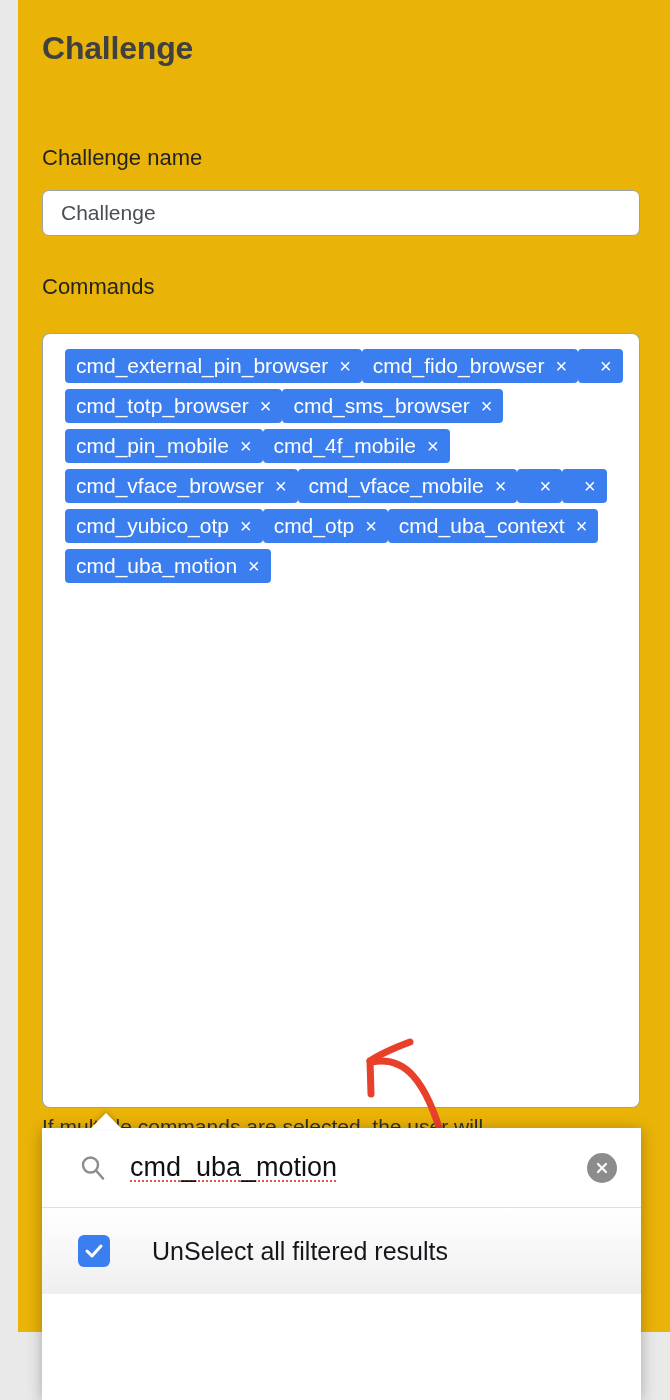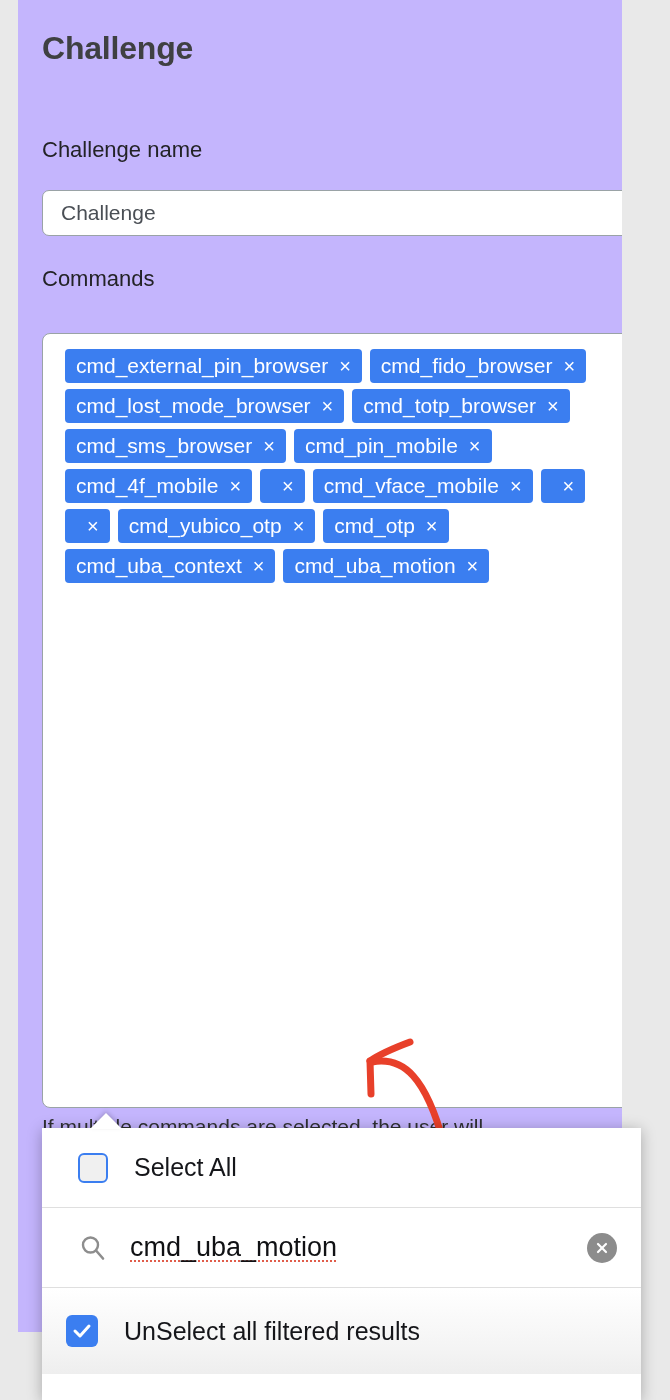--- a/index.html
+++ b/index.html
@@ -13,42 +13,43 @@
     font-family: "Liberation Sans", sans-serif;
     overflow: hidden;
     position: relative;
   }
 
   
   #page-card {
     position: absolute;
     left: 18px;
     top: 0;
-    width: 604px;
+    width: 652px;
     height: 1332px;
-    background: #c4b5fd;
+    background: #eab308;
     overflow: hidden;
   }
 
   #page-title {
     position: absolute;
     left: 24px;
     top: 30px;
     font-size: 32px;
     font-weight: bold;
     color: #3f4042;
     letter-spacing: -0.2px;
   }
 
   .field-label {
     position: absolute;
     left: 24px;
     font-size: 22px;
     color: #232326;
     font-weight: 400;
+    margin-top: 8px;
   }
   #label-challenge-name { top: 137px; }
   #label-commands { top: 266px; }
 
   
   #challenge-name-input {
     position: absolute;
     left: 24px;
     top: 190px;
     width: 598px;
@@ -74,21 +75,21 @@
     box-sizing: border-box;
     border: 1px solid #9aa3a6;
     border-radius: 8px;
     background: #ffffff;
     padding: 15px 14px 10px 14px;
   }
   #chip-list {
     display: flex;
     flex-wrap: wrap;
     align-content: flex-start;
-    gap: 6px 8px;
+    gap: 6px 0;
     padding-left: 8px;
   }
   .chip {
     display: inline-flex;
     align-items: center;
     background: #3b7ef0;
     color: #ffffff;
     border-radius: 4px;
     font-size: 21px;
     padding: 6px 11px 7px 11px;
@@ -163,22 +164,23 @@
     border-bottom: 1px solid #dfdfdf;
   }
   #row-search {
     height: 80px;
     padding-left: 36px;
     padding-right: 24px;
     border-bottom: 1px solid #dfdfdf;
   }
   #row-unselect-filtered {
     height: 86px;
-    padding-left: 24px;
+    padding-left: 36px;
     background: linear-gradient(to bottom, #ffffff 0%, #f4f4f4 70%, #eeeeee 100%);
+    gap: 16px;
   }
 
   .checkbox-unchecked {
     width: 30px;
     height: 30px;
     box-sizing: border-box;
     border: 2px solid #3b7ef0;
     border-radius: 6px;
     background: #f0f0f0;
     flex: 0 0 auto;
@@ -256,40 +258,40 @@
     <div id="chip-list">
         <div class="chip">
           <span class="chip-label">cmd_external_pin_browser</span>
           <span class="chip-remove">×</span>
         </div>
         <div class="chip">
           <span class="chip-label">cmd_fido_browser</span>
           <span class="chip-remove">×</span>
         </div>
         <div class="chip">
-          <span class="chip-label">cmd_lost_mode_browser</span>
           <span class="chip-remove">×</span>
         </div>
         <div class="chip">
           <span class="chip-label">cmd_totp_browser</span>
           <span class="chip-remove">×</span>
         </div>
         <div class="chip">
           <span class="chip-label">cmd_sms_browser</span>
           <span class="chip-remove">×</span>
         </div>
         <div class="chip">
           <span class="chip-label">cmd_pin_mobile</span>
           <span class="chip-remove">×</span>
         </div>
         <div class="chip">
           <span class="chip-label">cmd_4f_mobile</span>
           <span class="chip-remove">×</span>
         </div>
         <div class="chip">
+          <span class="chip-label">cmd_vface_browser</span>
           <span class="chip-remove">×</span>
         </div>
         <div class="chip">
           <span class="chip-label">cmd_vface_mobile</span>
           <span class="chip-remove">×</span>
         </div>
         <div class="chip">
           <span class="chip-remove">×</span>
         </div>
         <div class="chip">
@@ -321,24 +323,20 @@
 <svg id="annotation-arrow" viewBox="0 0 140 130" xmlns="http://www.w3.org/2000/svg">
   <path d="M20 42 C 52 36, 74 58, 92 124" stroke="#e8402a" stroke-width="7" fill="none" stroke-linecap="round"></path>
   <path d="M58 22 C 42 28, 28 34, 18 41" stroke="#e8402a" stroke-width="7" fill="none" stroke-linecap="round"></path>
   <path d="M18 41 L 19 74" stroke="#e8402a" stroke-width="7" fill="none" stroke-linecap="round"></path>
 </svg>
 
 <div id="dropdown-panel">
 
   <div id="dropdown-caret"></div>
 
-  <div class="dropdown-row" id="row-select-all">
-    <div class="checkbox-unchecked"></div>
-    <span class="dropdown-row-label">Select All</span>
-  </div>
 
   <div class="dropdown-row" id="row-search">
     <svg id="search-icon" viewBox="0 0 30 30">
       <circle cx="12.5" cy="12" r="7.5" stroke="#8d8d8d" stroke-width="2.4" fill="none"></circle>
       <line x1="18" y1="17.5" x2="25" y2="25.5" stroke="#8d8d8d" stroke-width="2.6" stroke-linecap="round"></line>
     </svg>
     <input id="search-input" type="text" value="cmd_uba_motion" style="">
     <div id="search-clear-button">
       <svg width="16" height="16" viewBox="0 0 16 16">
         <line x1="4" y1="4" x2="12" y2="12" stroke="#ffffff" stroke-width="2.2" stroke-linecap="round"></line>

